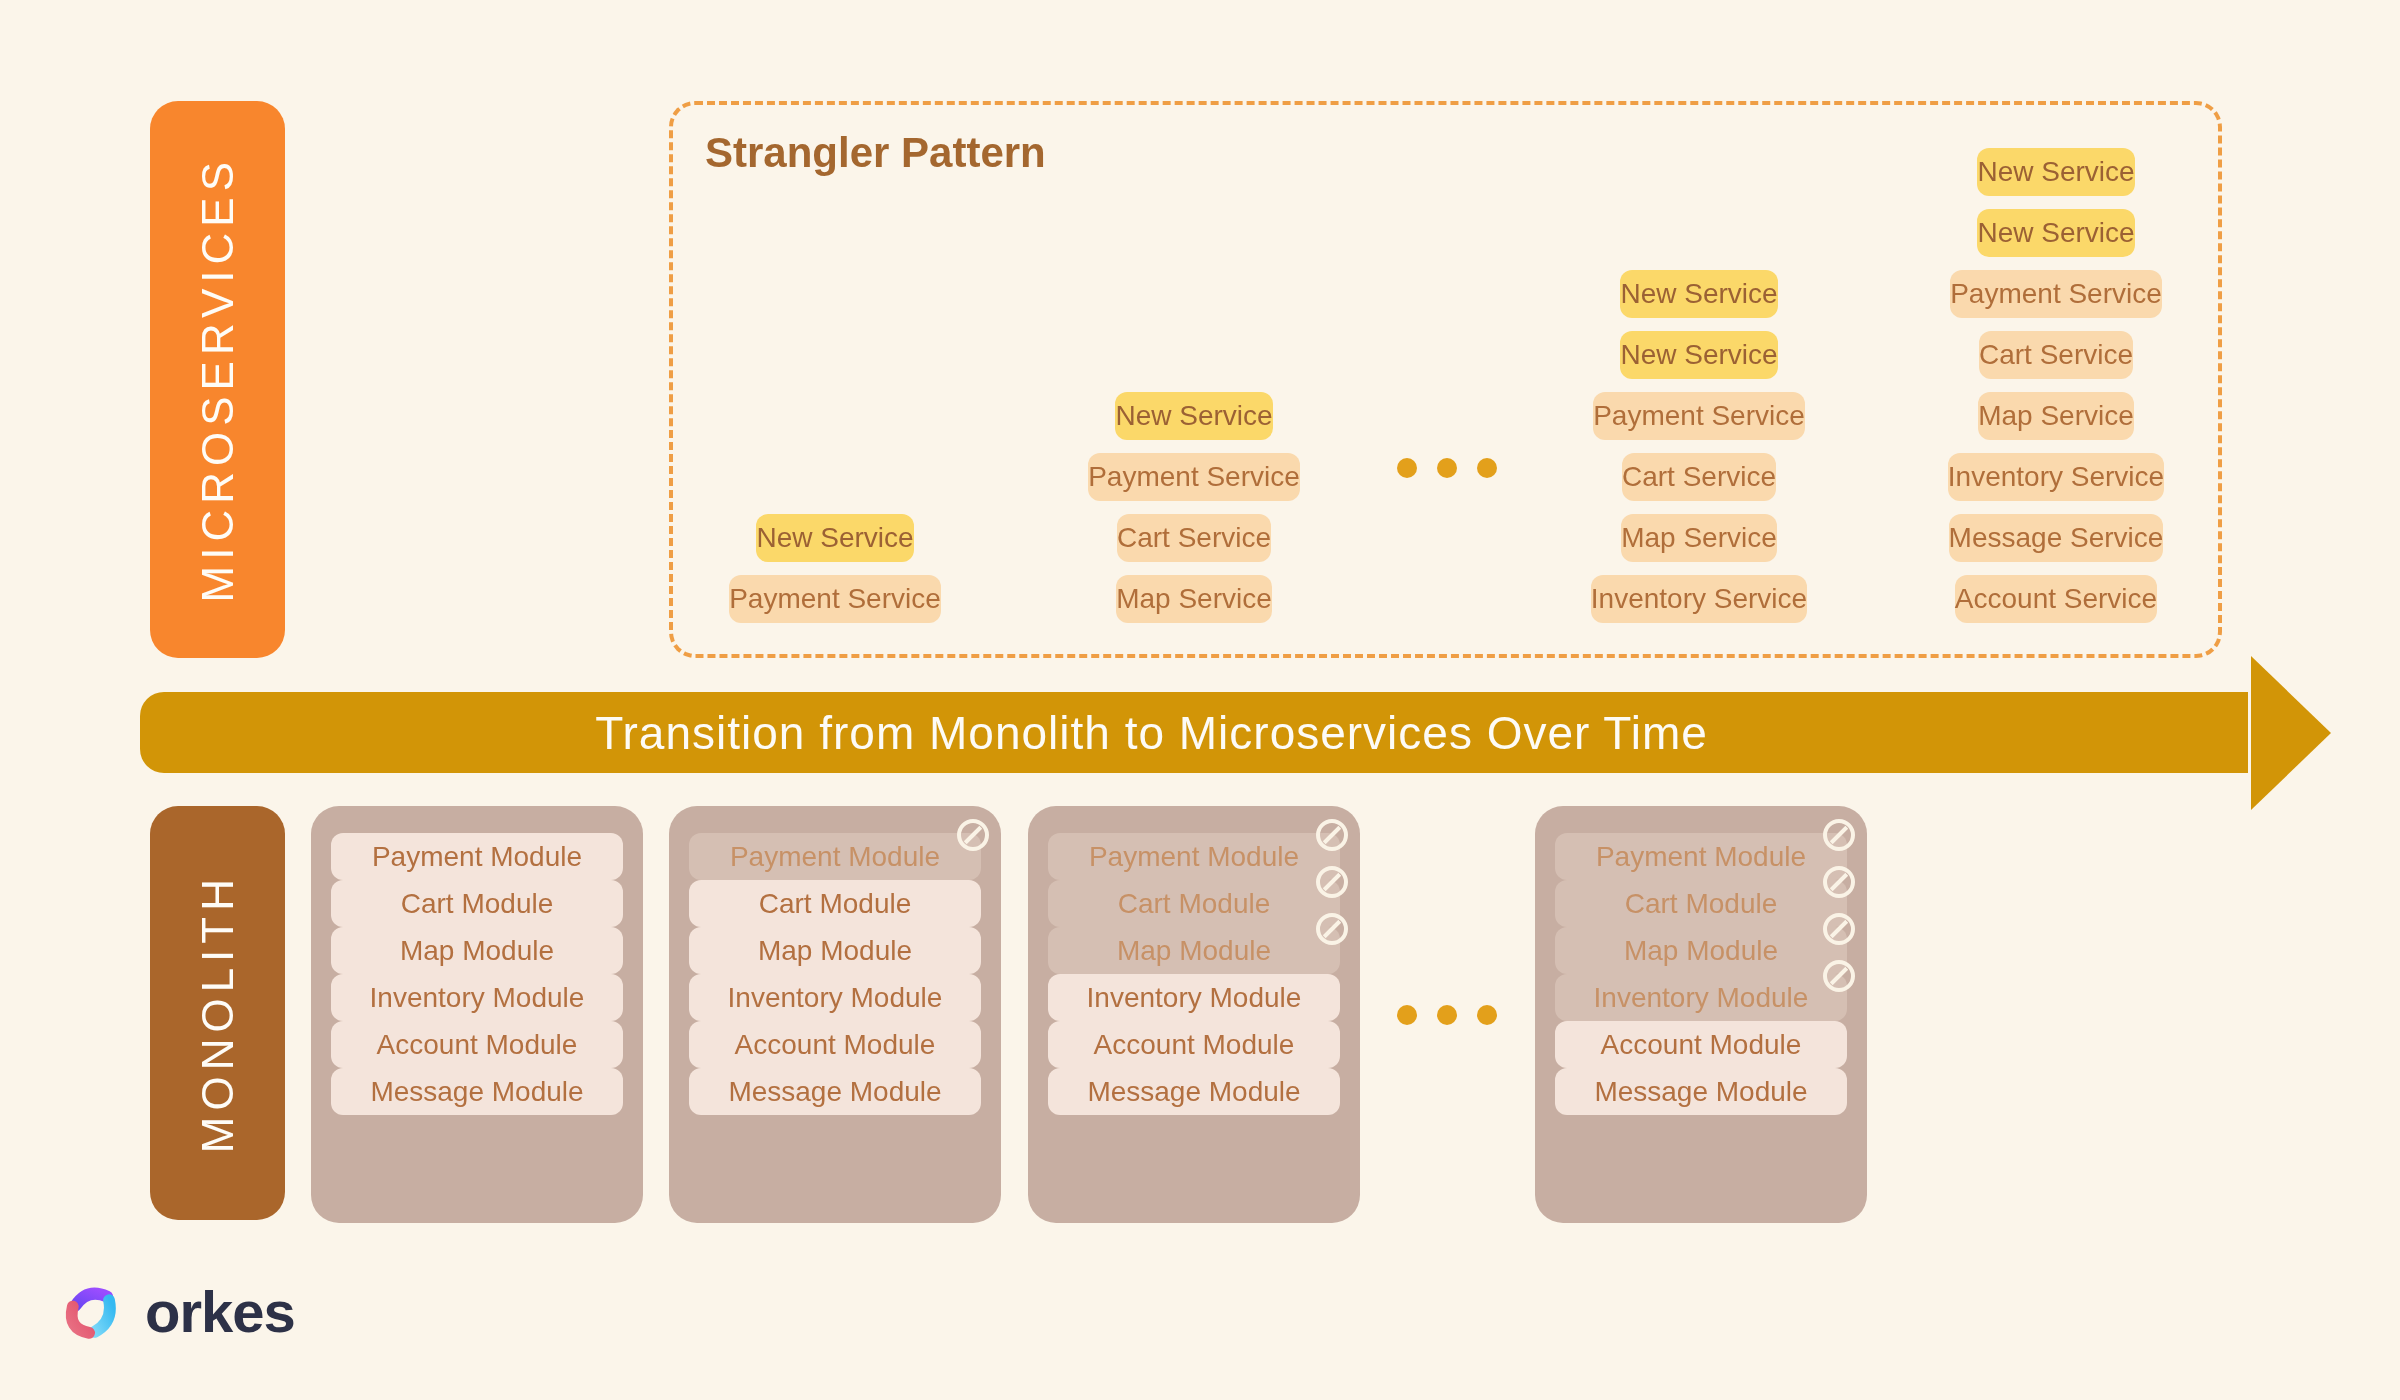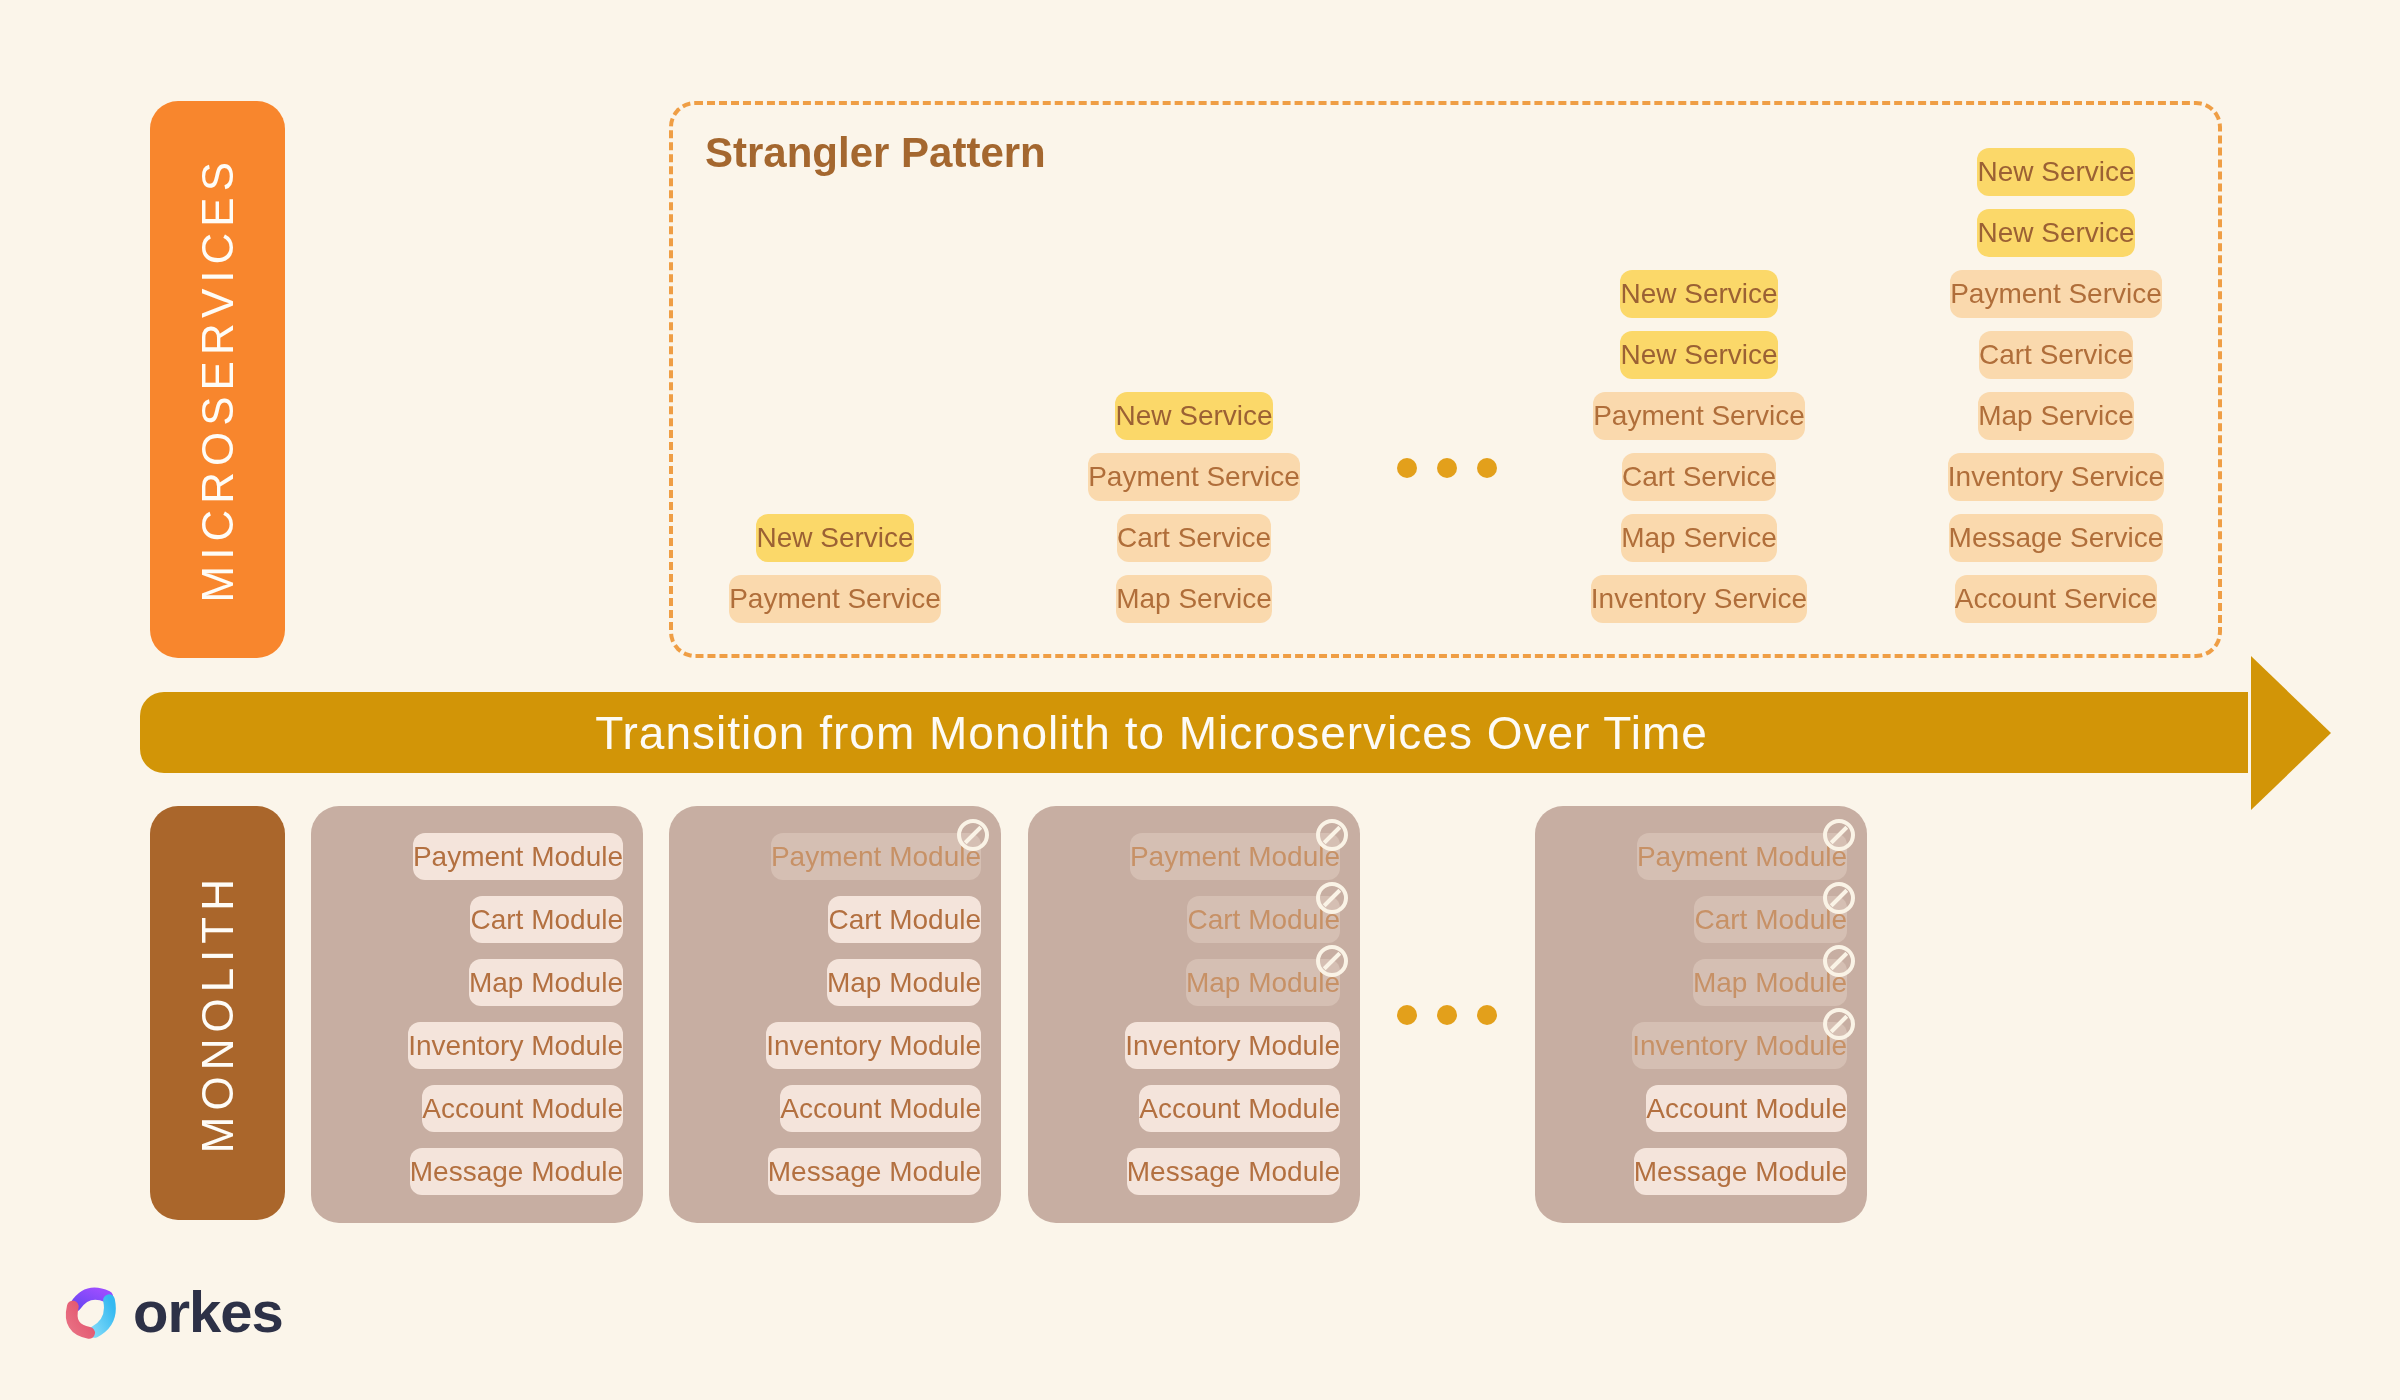--- a/index.html
+++ b/index.html
@@ -106,22 +106,20 @@
   .mono-stack {
     position: absolute;
     top: 806px;
     width: 332px; height: 417px;
     background: #C7AEA2;
     border-radius: 28px;
     box-sizing: border-box;
     padding: 27px 20px;
     display: flex;
     flex-direction: column;
-    gap: 16px;
-    align-items: flex-end;
   }
   .m1 { left: 311px; }
   .m2 { left: 669px; }
   .m3 { left: 1028px; }
   .m4 { left: 1535px; }
   .module {
     position: relative;
     height: 47px;
     border-radius: 12px;
     background: #F4E4DB;
@@ -143,21 +141,21 @@
   .slash-icon::after {
     content: "";
     position: absolute;
     left: 50%; top: 50%;
     width: 4px; height: 22px;
     background: #FAF3E6;
     transform: translate(-50%,-50%) rotate(45deg);
   }
 
   
-  .logo { position: absolute; left: 61px; top: 1278px; display: flex; align-items: center; gap: 14px; }
+  .logo { position: absolute; left: 61px; top: 1278px; display: flex; align-items: center; gap: 26px; }
   .logo-text { font-size: 58px; font-weight: bold; color: #2D3147; letter-spacing: -1px; }
 </style>
 </head>
 <body>
 
 <div class="canvas">
 
   <div class="vbar bar-micro">
     <span class="vbar-label">MICROSERVICES</span>
   </div>

